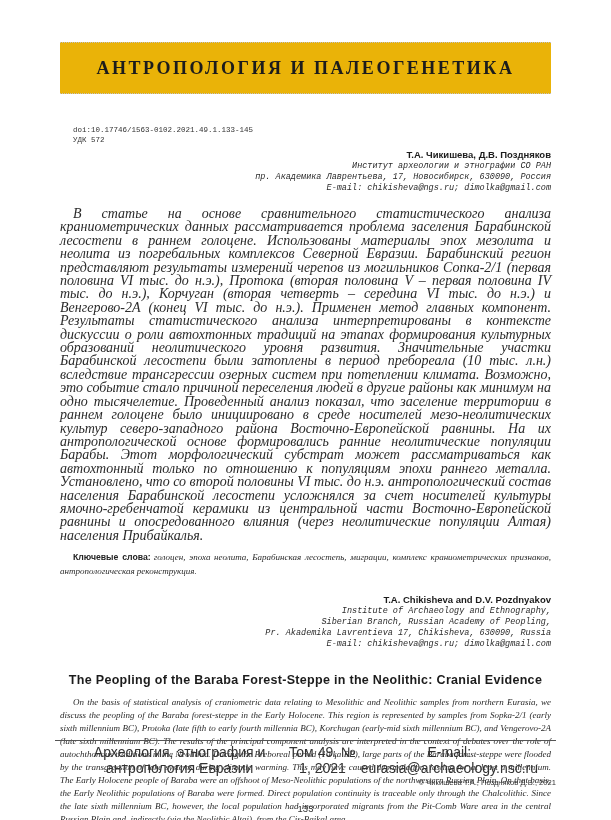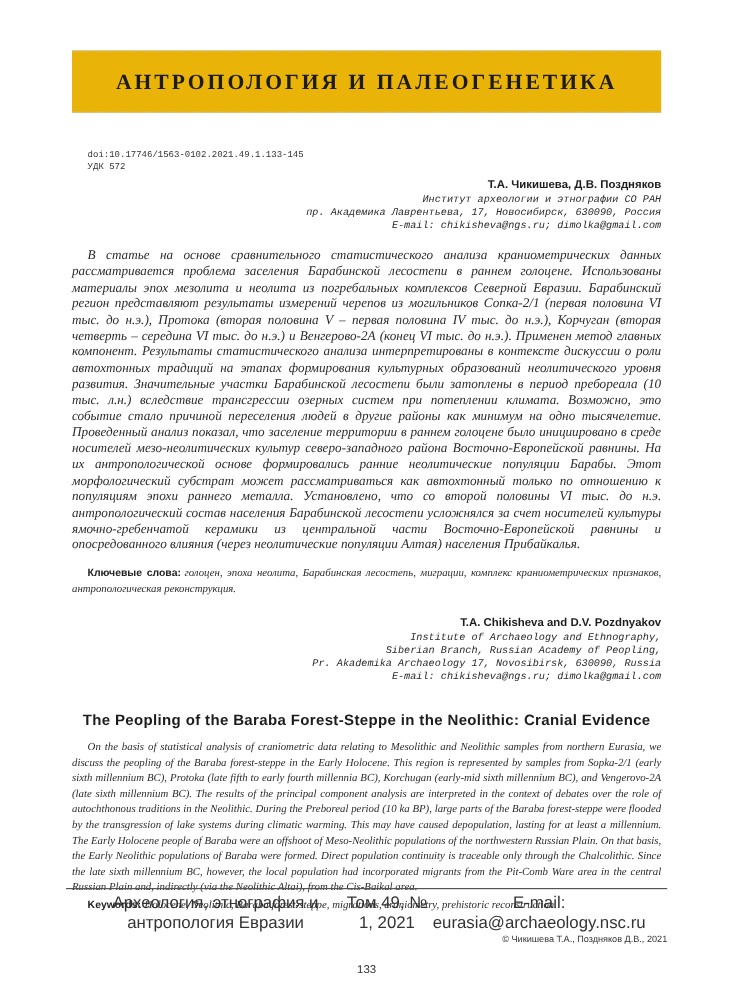--- a/index.html
+++ b/index.html
@@ -34,21 +34,21 @@
     font-family: "Liberation Sans", sans-serif;
     font-size: 9.5px; font-weight: bold; color: #1c1c1c; line-height: 12px;
   }
   .affil { font-style: italic; font-size: 8.5px; line-height: 11px; color: #2a2a2a; font-family: Liberation Mono, monospace; }
 
   .title-ru { margin-top: 31px; text-align: center; font-family: "Liberation Sans", sans-serif; font-weight: bold; font-size: 13.5px; line-height: 18px; color: #1c1c1c; }
   .title-en { margin-top: 22px; text-align: center; font-family: "Liberation Sans", sans-serif; font-weight: bold; font-size: 12.5px; line-height: 16px; color: #1c1c1c; letter-spacing: 0.3px; }
 
   .abstract {
     margin-top: 13px;
-    font-style: italic; font-size: 11px; line-height: 13.4px;
+    font-style: italic; font-size: 14px; line-height: 13.4px;
     text-align: justify; text-indent: 13px; color: #2a2a2a;
   }
   .keywords { margin-top: 9px; font-size: 9px; line-height: 13.4px; text-align: justify; text-indent: 13px; color: #2a2a2a; }
   .kw-label { font-family: Liberation Sans, sans-serif; font-style: normal; font-weight: 600; font-size: 8.7px; margin-right: 3px; color: #222; }
   .kw-text { font-style: italic; }
 
   .en-abstract { margin-top: 8px; font-style: italic; font-size: 9px; line-height: 13px; text-align: justify; text-indent: 13px; color: #2a2a2a; }
 
   .footer { position: absolute; left: 55px; top: 740px; width: 501px; }
   .footer-rule { border-top: 1px solid #555; height: 0; }
@@ -85,21 +85,21 @@
   <div class="abstract">В статье на основе сравнительного статистического анализа краниометрических данных рассматривается проблема заселения Барабинской лесостепи в раннем голоцене. Использованы материалы эпох мезолита и неолита из погребальных комплексов Северной Евразии. Барабинский регион представляют результаты измерений черепов из могильников Сопка-2/1 (первая половина VI тыс. до н.э.), Протока (вторая половина V – первая половина IV тыс. до н.э.), Корчуган (вторая четверть – середина VI тыс. до н.э.) и Венгерово-2А (конец VI тыс. до н.э.). Применен метод главных компонент. Результаты статистического анализа интерпретированы в контексте дискуссии о роли автохтонных традиций на этапах формирования культурных образований неолитического уровня развития. Значительные участки Барабинской лесостепи были затоплены в период пребореала (10 тыс. л.н.) вследствие трансгрессии озерных систем при потеплении климата. Возможно, это событие стало причиной переселения людей в другие районы как минимум на одно тысячелетие. Проведенный анализ показал, что заселение территории в раннем голоцене было инициировано в среде носителей мезо-неолитических культур северо-западного района Восточно-Европейской равнины. На их антропологической основе формировались ранние неолитические популяции Барабы. Этот морфологический субстрат может рассматриваться как автохтонный только по отношению к популяциям эпохи раннего металла. Установлено, что со второй половины VI тыс. до н.э. антропологический состав населения Барабинской лесостепи усложнялся за счет носителей культуры ямочно-гребенчатой керамики из центральной части Восточно-Европейской равнины и опосредованного влияния (через неолитические популяции Алтая) населения Прибайкалья.</div>
 
   <div class="keywords">
     <span class="kw-label">Ключевые слова:</span><span class="kw-text">голоцен, эпоха неолита, Барабинская лесостепь, миграции, комплекс краниометрических признаков, антропологическая реконструкция.</span>
   </div>
 
   <div class="authors-block" style="margin-top: 16px;">
     <div class="authors">T.A. Chikisheva and D.V. Pozdnyakov</div>
     <div class="affil">Institute of Archaeology and Ethnography,</div>
     <div class="affil">Siberian Branch, Russian Academy of Peopling,</div>
-    <div class="affil">Pr. Akademika Archaeology 17, Novosibirsk, 630090, Russia</div>
+    <div class="affil">Pr. Akademika Lavrentieva 17, Chikisheva, 630090, Russia</div>
     <div class="affil">E-mail: chikisheva@ngs.ru; dimolka@gmail.com</div>
   </div>
 
   <div class="title-en">The Peopling of the Baraba Forest-Steppe in the Neolithic: Cranial Evidence</div>
 
   <div class="en-abstract">On the basis of statistical analysis of craniometric data relating to Mesolithic and Neolithic samples from northern Eurasia, we discuss the peopling of the Baraba forest-steppe in the Early Holocene. This region is represented by samples from Sopka-2/1 (early sixth millennium BC), Protoka (late fifth to early fourth millennia BC), Korchugan (early-mid sixth millennium BC), and Vengerovo-2A (late sixth millennium BC). The results of the principal component analysis are interpreted in the context of debates over the role of autochthonous traditions in the Neolithic. During the Preboreal period (10 ka BP), large parts of the Baraba forest-steppe were flooded by the transgression of lake systems during climatic warming. This may have caused depopulation, lasting for at least a millennium. The Early Holocene people of Baraba were an offshoot of Meso-Neolithic populations of the northwestern Russian Plain. On that basis, the Early Neolithic populations of Baraba were formed. Direct population continuity is traceable only through the Chalcolithic. Since the late sixth millennium BC, however, the local population had incorporated migrants from the Pit-Comb Ware area in the central Russian Plain and, indirectly (via the Neolithic Altai), from the Cis-Baikal area.</div>
 
   <div class="keywords" style="margin-top: 2px;">
     <span class="kw-label">Keywords:</span><span class="kw-text">Holocene, Neolithic, Baraba forest-steppe, migrations, craniometry, prehistoric reconstruction.</span>
   </div>

